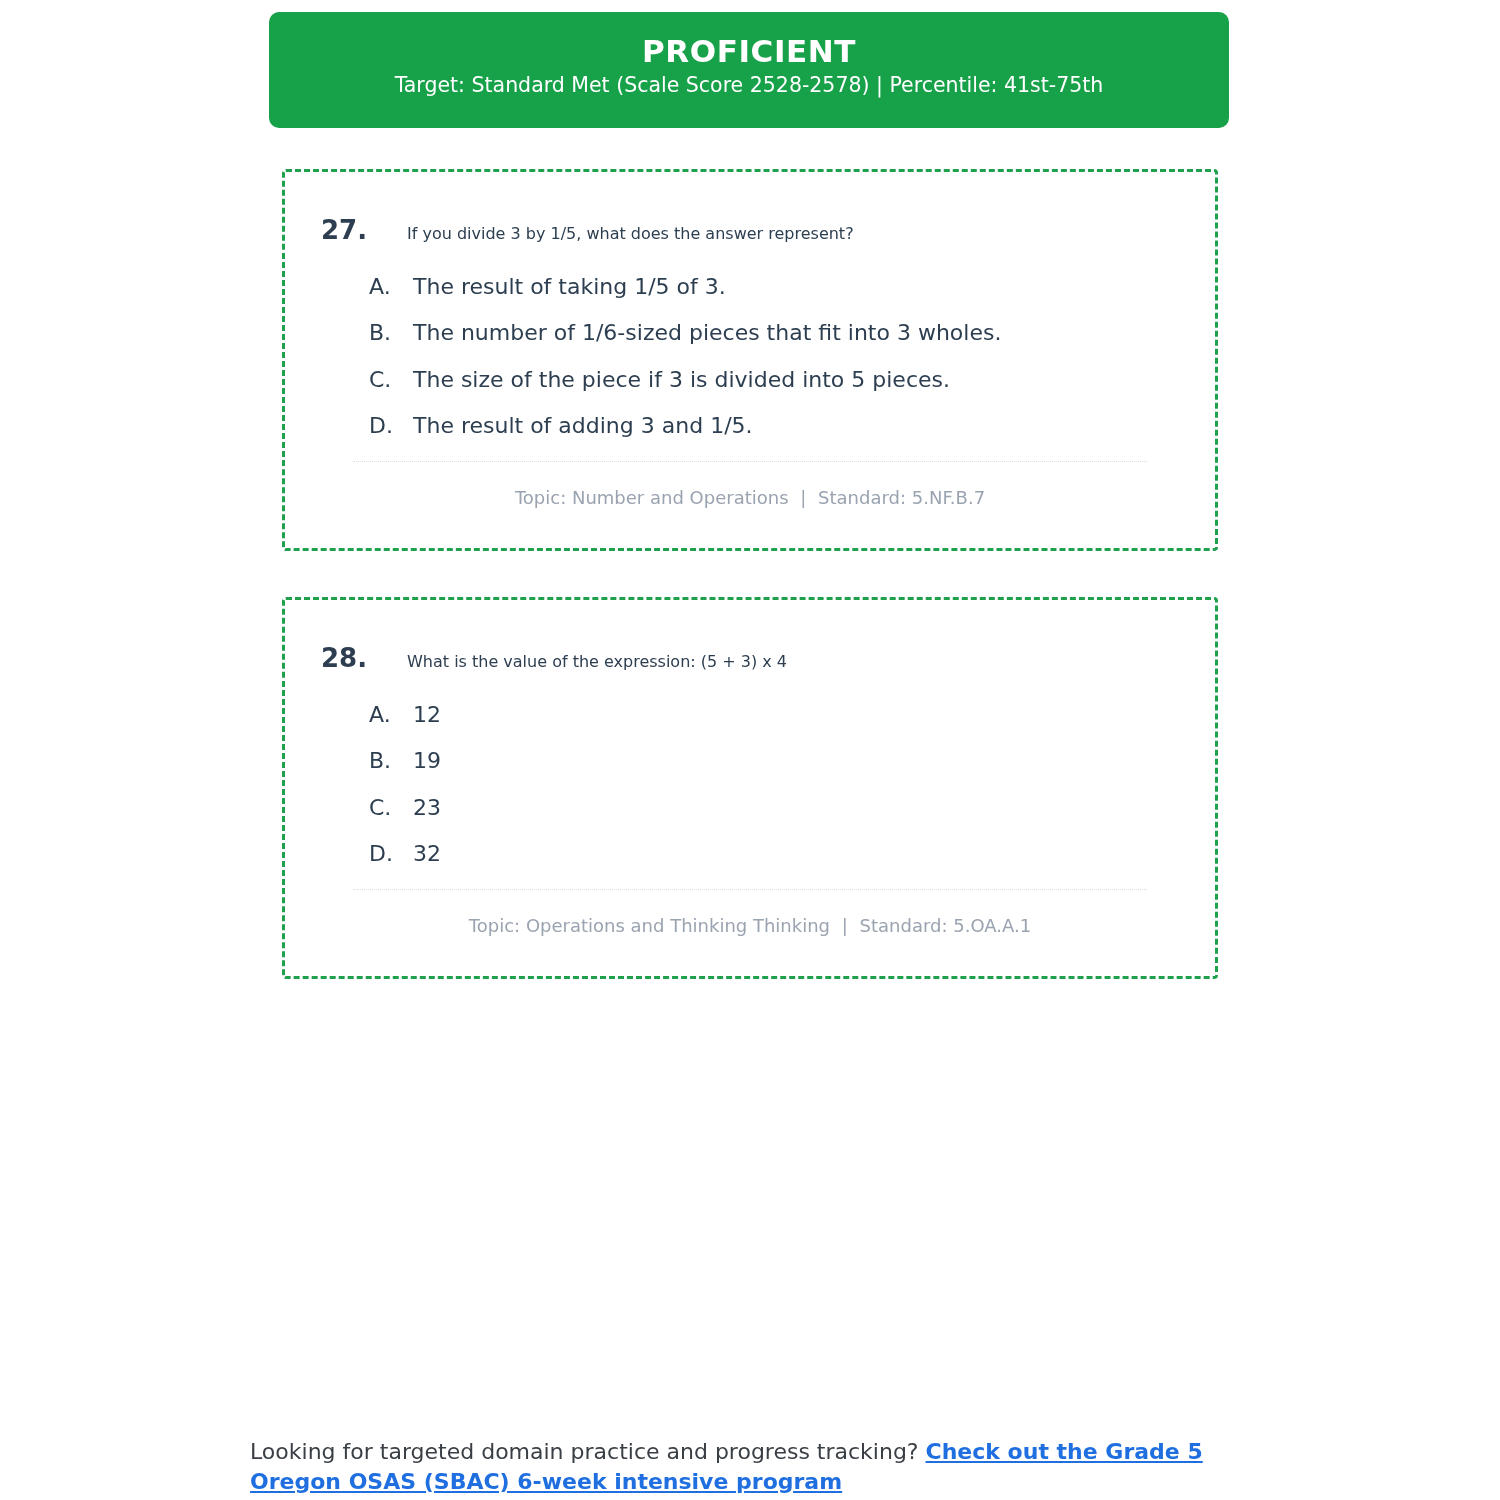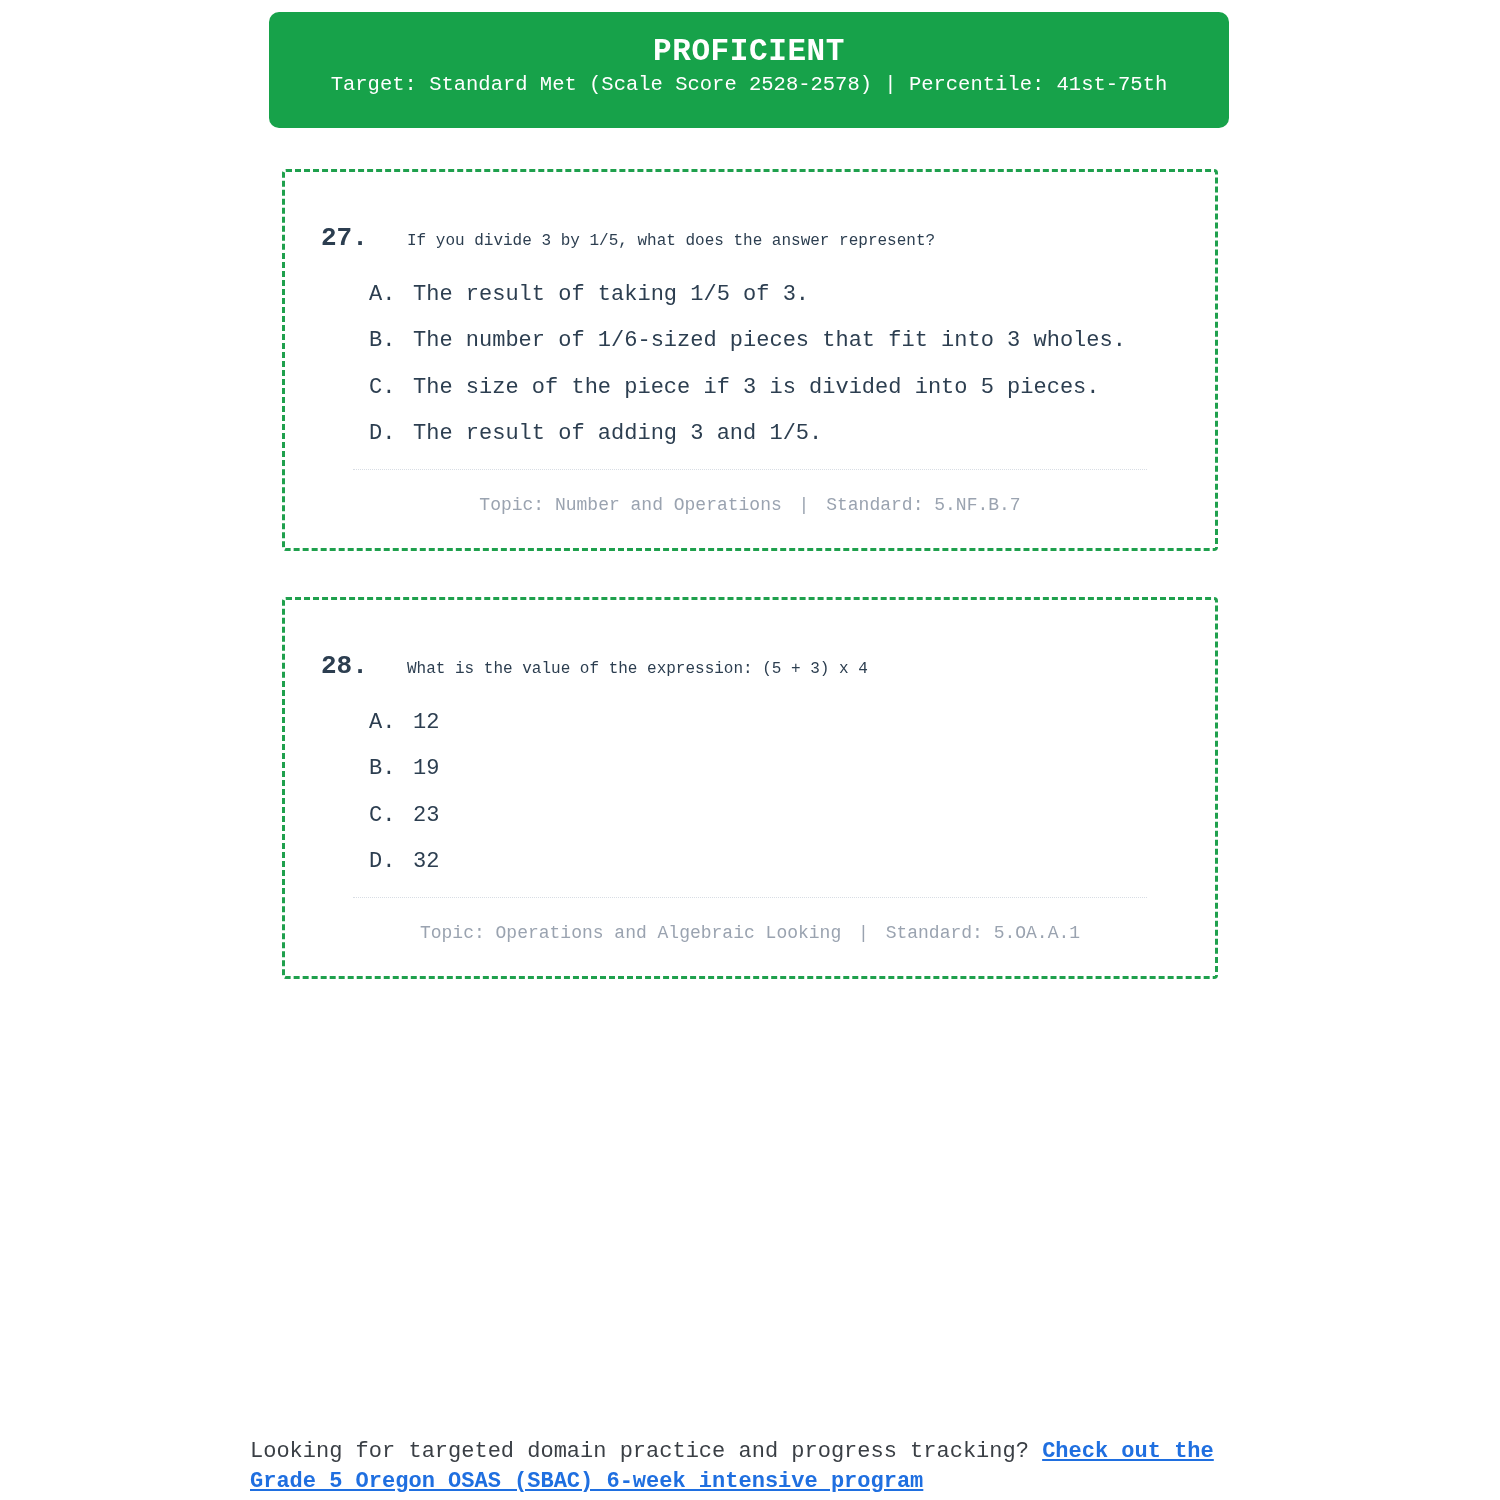--- a/index.html
+++ b/index.html
@@ -16,21 +16,20 @@
     font-family: "DejaVu Sans", "Liberation Sans", sans-serif;
     color: #2c3e50;
     overflow: hidden;
   }
 
   .page {
     position: absolute;
     left: 0; top: 0;
     width: 1500px;
     height: 1196px;
-    font-family: Liberation Mono, monospace;
   }
 
   
   .level-banner {
     position: absolute;
     left: 269px;
     top: 12px;
     width: 960px;
     height: 116px;
     background: #17a24a;
@@ -65,21 +64,21 @@
     border-radius: 4px;
     background: #ffffff;
     padding: 38px 36px 24px 36px;
   }
   #question-card-0 { top: 169px; height: 382px; }
   #question-card-1 { top: 597px; height: 382px; }
 
   .question-head {
     display: flex;
     align-items: baseline;
-    margin: 12px 0 26px 0;
+    margin: 4px 0 26px 0;
   }
   .question-number {
     font-size: 26px;
     font-weight: bold;
     color: #2c3e50;
     width: 86px;
     flex: 0 0 86px;
     line-height: 1.25;
   }
   .question-text {
@@ -200,21 +199,21 @@
         <span class="option-letter">C.</span>
         <span class="option-text">23</span>
       </li>
       <li class="option-row">
         <span class="option-letter">D.</span>
         <span class="option-text">32</span>
       </li>
     </ul>
     <hr class="card-divider">
     <div class="card-meta">
-      <span>Topic: Operations and Algebraic Looking</span>
+      <span>Topic: Operations and Thinking Thinking</span>
       <span class="meta-sep">|</span>
       <span>Standard: 5.OA.A.1</span>
     </div>
   </div>
 
   <div class="page-footer">
     <span>Looking for targeted domain practice and progress tracking?</span>
     <span class="footer-link">Check out the Grade 5 Oregon OSAS (SBAC) 6-week intensive program</span>
   </div>
 

